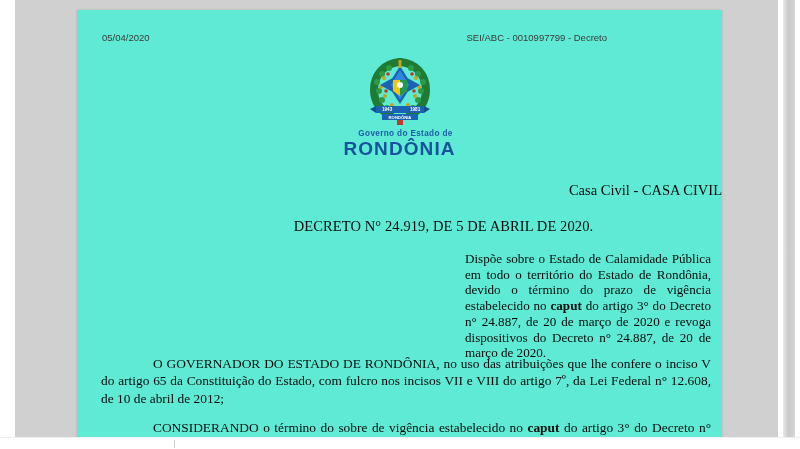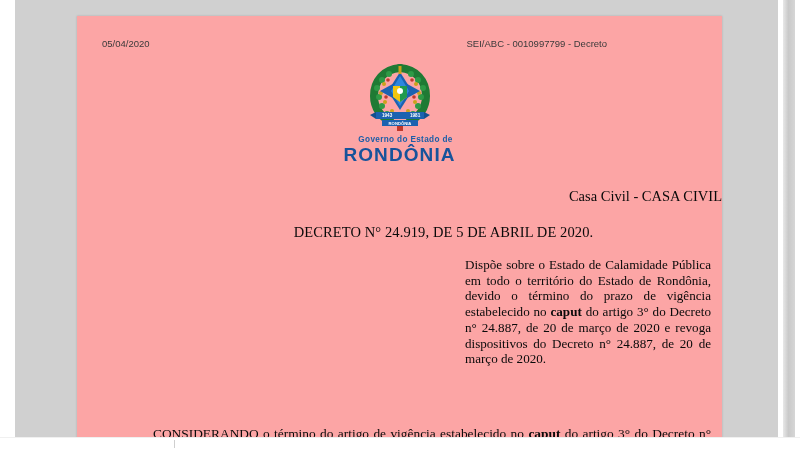--- a/index.html
+++ b/index.html
@@ -80,24 +80,24 @@
     position: absolute;
     left: 174px; top: 2px;
     width: 1px; height: 8px;
     background: #cfcfcf;
   }
 
   
   #page {
     position: absolute;
     left: 77px;
-    top: 16px;
+    top: 10px;
     width: 645px;
     height: 432px;
-    background: #fca5a5;
+    background: #5eead4;
     box-shadow: 0 0 2px rgba(0,0,0,0.18);
     overflow: hidden;
   }
 
   
   #page-header {
     position: absolute;
     left: 0; top: 22px;
     width: 645px;
     font-family: "Liberation Sans", sans-serif;
@@ -281,22 +281,23 @@
       <div id="logo-line1">Governo do Estado de</div>
       <div id="logo-line2">RONDÔNIA</div>
     </div>
 
     <div id="org-title">Casa Civil - CASA CIVIL</div>
 
     <div id="decree-title">DECRETO N° 24.919, DE 5 DE ABRIL DE 2020.</div>
 
     <div id="ementa"><span>Dispõe sobre o Estado de Calamidade Pública em todo o território do Estado de Rondônia, devido o término do prazo de vigência estabelecido no </span><b>caput</b><span> do artigo 3° do Decreto n° 24.887, de 20 de março de 2020 e revoga dispositivos do Decreto n° 24.887, de 20 de março de 2020.</span></div>
 
-
-    <div class="body-para" id="para-considerando"><span>CONSIDERANDO o término do artigo de vigência estabelecido no </span><b>caput</b><span> do artigo 3° do Decreto n° 24.887, de 20 de março de 2020;</span></div>
+    <div class="body-para" id="para-governador"><span>O GOVERNADOR DO ESTADO DE RONDÔNIA, no uso das atribuições que lhe confere o inciso V do artigo 65 da Constituição do Estado, com fulcro nos incisos VII e VIII do artigo 7º, da Lei Federal n° 12.608, de 10 de abril de 2012;</span></div>
+
+    <div class="body-para" id="para-considerando"><span>CONSIDERANDO o término do sobre de vigência estabelecido no </span><b>caput</b><span> do artigo 3° do Decreto n° 24.887, de 20 de março de 2020;</span></div>
 
   </div>
 
   <div id="vscrollbar">
     <div id="vscroll-track"></div>
     <div id="vscroll-thumb"></div>
   </div>
 
   <div id="hscrollbar">
     <div id="hscroll-thumb"></div>

